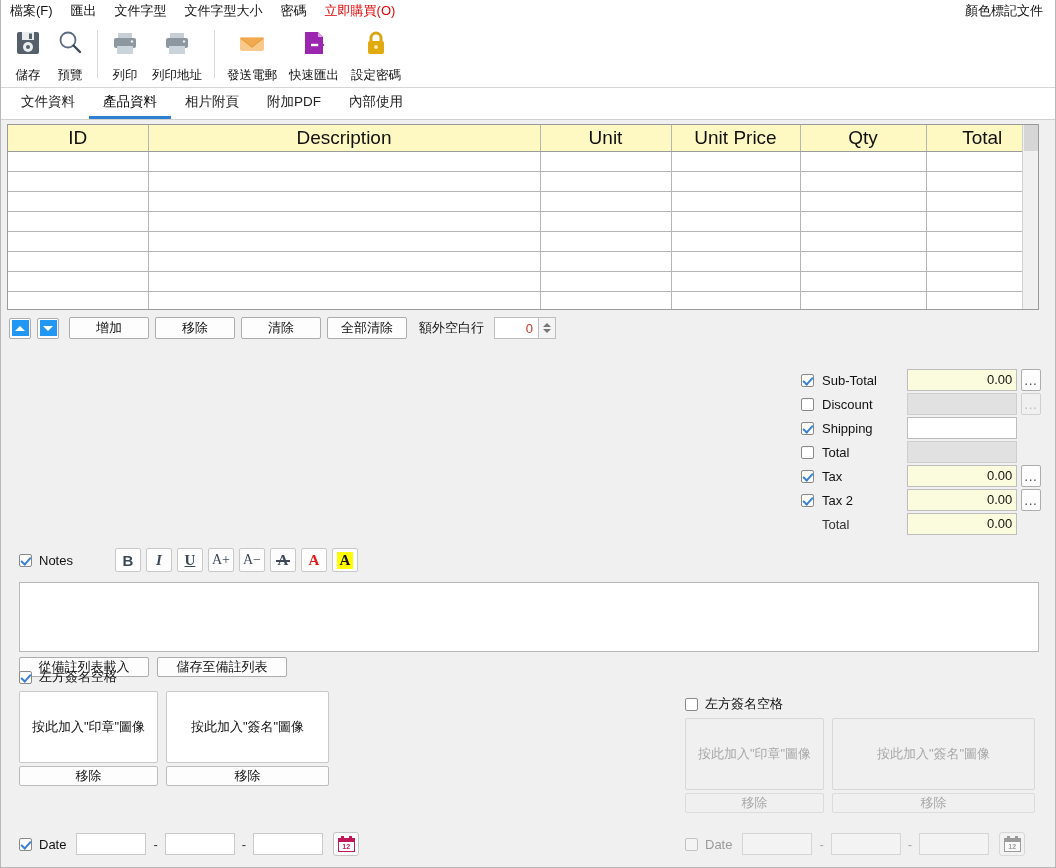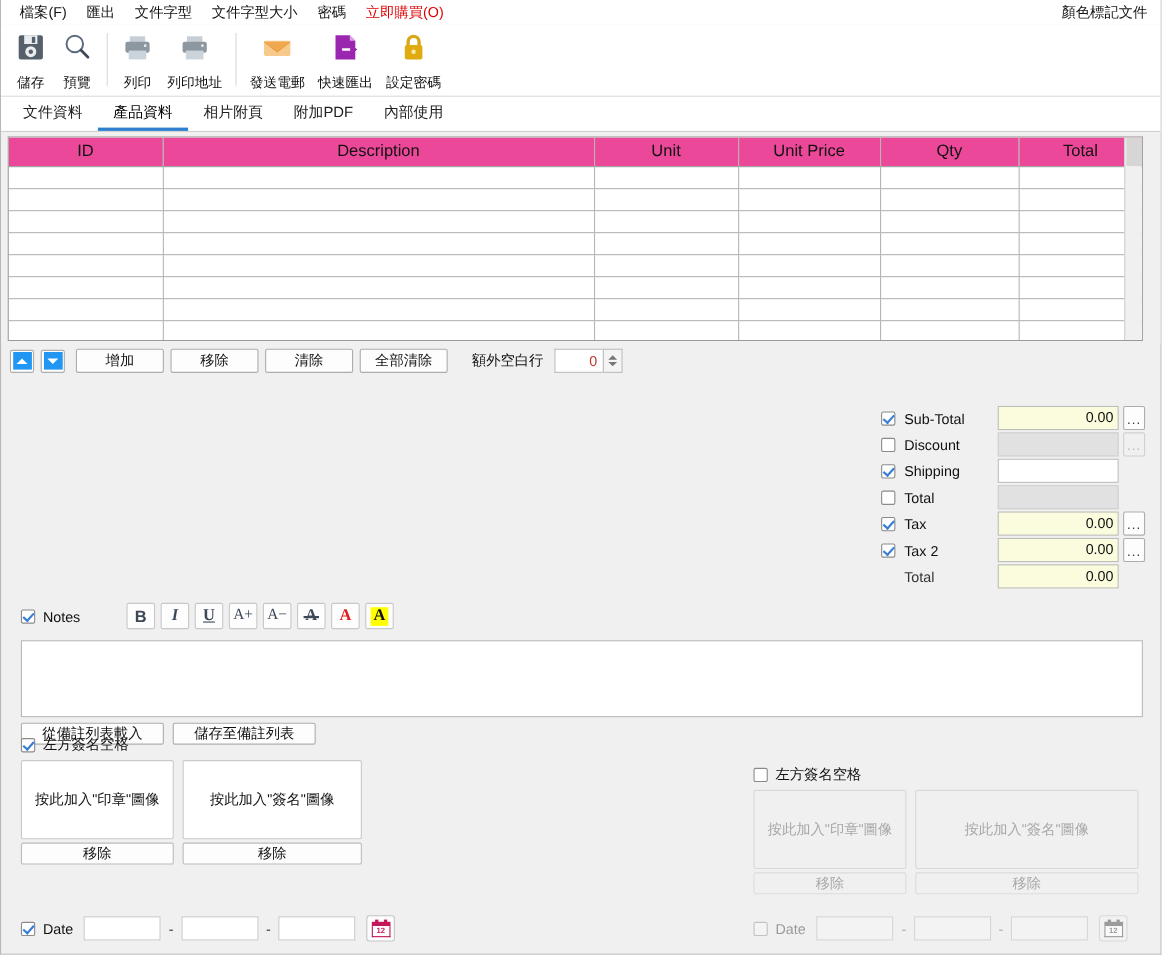--- a/index.html
+++ b/index.html
@@ -26,21 +26,21 @@
   .title-icon .arrowbox:after { content:""; position:absolute; left:3px; top:2.5px;
         width:0;height:0;border-left:6px solid #ffffff;border-top:3px solid transparent;border-bottom:3px solid transparent; }
   .title-text { font-size:13px; color:#111; }
   .win-ctrls { position:absolute; right:0; top:0; display:flex; }
   .win-btn { width:46px; height:32px; display:flex; align-items:center; justify-content:center;
              font-size:14px; color:#2b2b2b; }
   .win-btn svg { display:block; }
 
   
   .menubar { height:22px; display:flex; align-items:flex-end; background:#ffffff;
-             padding-left:8px; flex:0 0 22px; position:relative; font-size:13px; }
+             flex:0 0 22px; position:relative; font-size:13px; }
   .menu-item { padding:0 9px; color:#111; height:22px; line-height:22px; white-space:nowrap; }
   .menu-item.buy { color:#e00000; }
   .menu-right { position:absolute; right:12px; top:0; height:22px; line-height:22px;
                 font-size:13px; color:#111; }
 
   
   .toolbar { height:66px; background:#ffffff; display:flex; align-items:flex-start;
              padding:6px 0 0 6px; flex:0 0 66px; border-bottom:1px solid #d6d6d6; }
   .tb-item { width:auto; min-width:42px; padding:0 6px; height:56px; display:flex;
              flex-direction:column; align-items:center; justify-content:flex-start;gap:8px; }
@@ -53,22 +53,22 @@
           border-bottom:1px solid #d0d0d0; flex:0 0 32px; padding-left:6px; }
   .tab { padding:0 14px; display:flex; align-items:center; font-size:13.5px; color:#222;
          border-bottom:3px solid transparent; }
   .tab.active { border-bottom-color:#2f7fd1; color:#000; }
 
   
   .gridwrap { flex:0 0 192px; background:#f0f0f0; padding:4px 6px 0 6px; position:relative; }
   .grid { width:1032px; height:186px; background:#fff; border:1px solid #9a9a9a;
           position:relative; overflow:hidden; }
   table.gt { border-collapse:collapse; width:1030px; table-layout:fixed; }
-  table.gt th { height:26px; background:#ec4899; border-right:1px solid #b5b5b5;
-                border-bottom:1px solid #9a9a9a; font-weight:normal; font-size:15px; color:#111; }
+  table.gt th { height:26px; background:#fef9c3; border-right:1px solid #b5b5b5;
+                border-bottom:1px solid #9a9a9a; font-weight:normal; font-size:19px; color:#111; }
   table.gt td { height:20px; border-right:1px solid #b5b5b5; border-bottom:1px solid #b5b5b5;
                 background:#ffffff; }
   table.gt th:last-child, table.gt td:last-child { border-right:none; }
   td.totalcell { background:#fbfbdd; }
   th.totalhdr { background:#ffffff; }
   .vscroll { position:absolute; right:0; top:0; width:16px; height:186px; background:#f0f0f0;
              border-left:1px solid #d0d0d0; }
   .vscroll .thumb { position:absolute; top:0; left:1px; width:14px; height:26px; background:#d6d6d6; }
 
   
@@ -79,21 +79,21 @@
   .arrbtn .sq { width:17px; height:16px; background:#2196f3; display:flex; align-items:center;
                 justify-content:center; }
   .tri-up { width:0;height:0;border-left:5px solid transparent;border-right:5px solid transparent;
             border-bottom:5px solid #fff; }
   .tri-dn { width:0;height:0;border-left:5px solid transparent;border-right:5px solid transparent;
             border-top:5px solid #fff; }
   .btn { background:#fdfdfd; border:1px solid #adadad; border-radius:2px; height:22px;
          font-size:13px; color:#111; display:inline-flex; align-items:center;
          justify-content:center; font-family:inherit; padding:0 6px; }
   .btn.w80 { width:80px; }
-  .lbl-extra { font-size:13px; color:#111; margin-left:16px; }
+  .lbl-extra { font-size:13px; color:#111; margin-left:6px; }
   .spin { display:flex; align-items:stretch; margin-left:4px; }
   .spin input { width:44px; height:22px; border:1px solid #bdbdbd; border-right:none;
                 text-align:right; padding-right:5px; font-family:inherit; font-size:13px;
                 color:#c0392b; background:#fff; outline:none; }
   .spin .sbtn { width:18px; height:22px; border:1px solid #bdbdbd; background:#f4f4f4;
                 display:flex; flex-direction:column; align-items:center; justify-content:center; gap:2px; }
   .spin .sbtn i { display:block; width:0;height:0;border-left:4px solid transparent;
                   border-right:4px solid transparent; }
   .spin .sbtn i.u { border-bottom:4px solid #777; }
   .spin .sbtn i.d { border-top:4px solid #777; }

